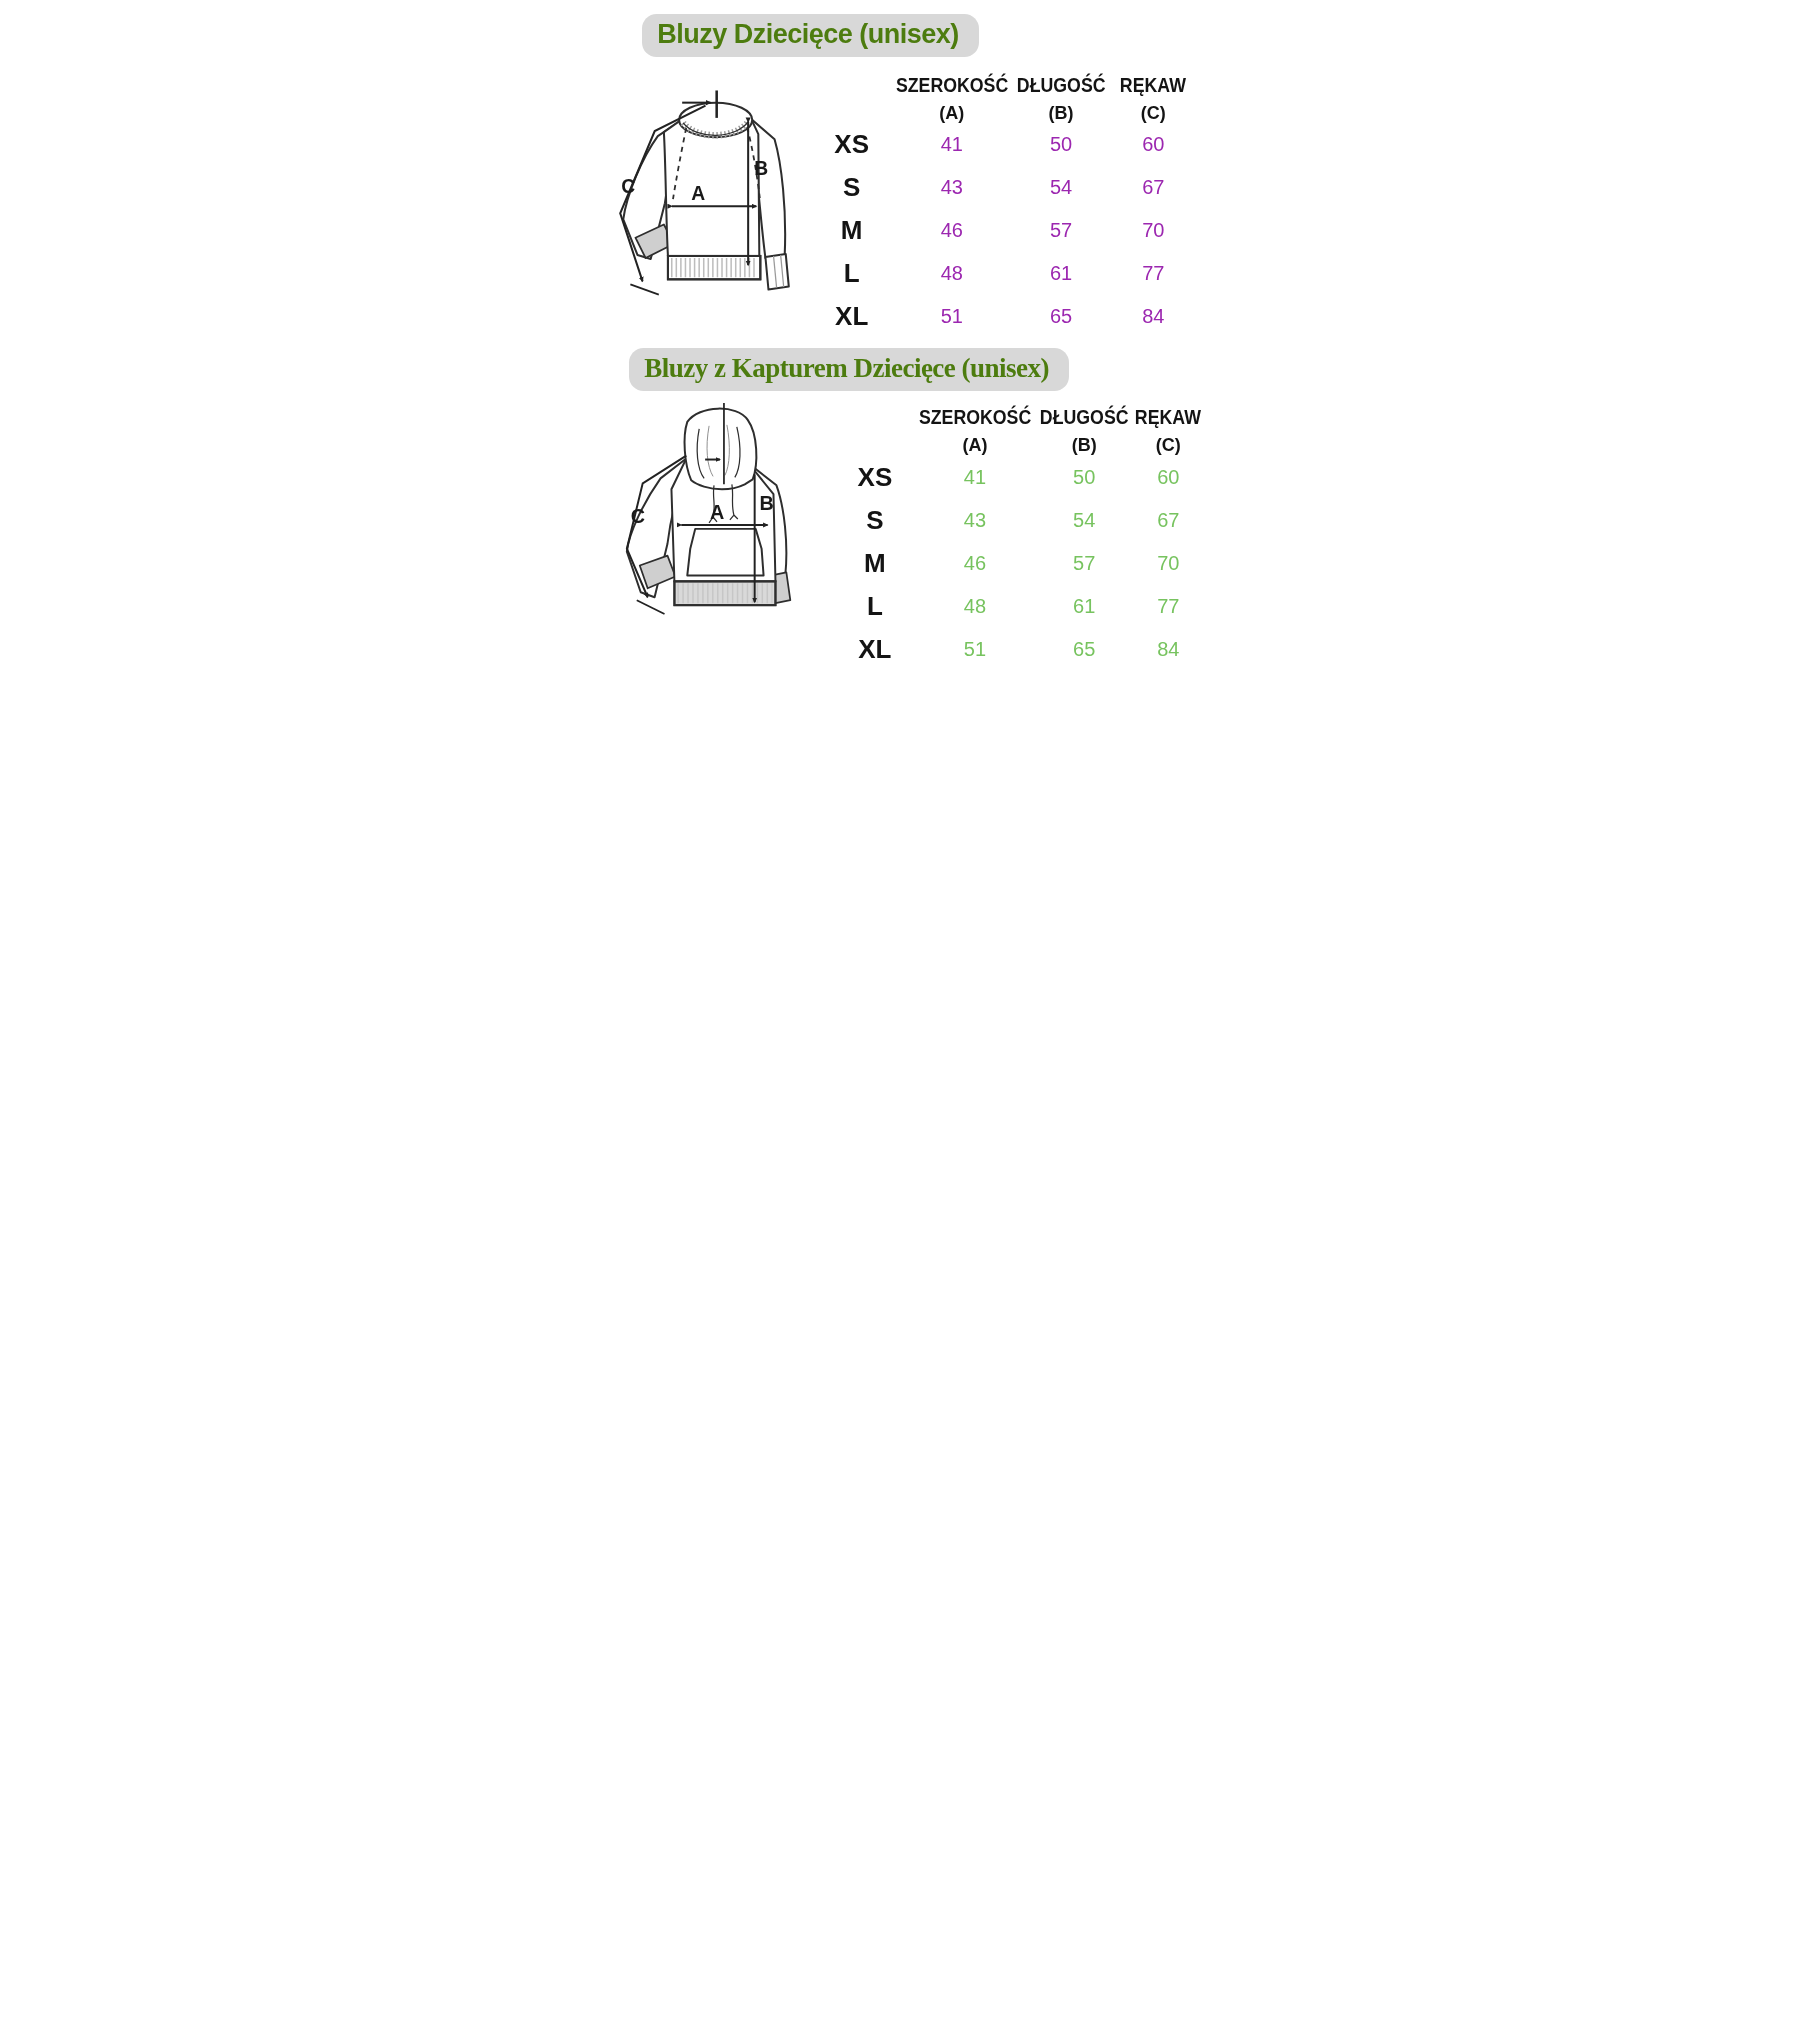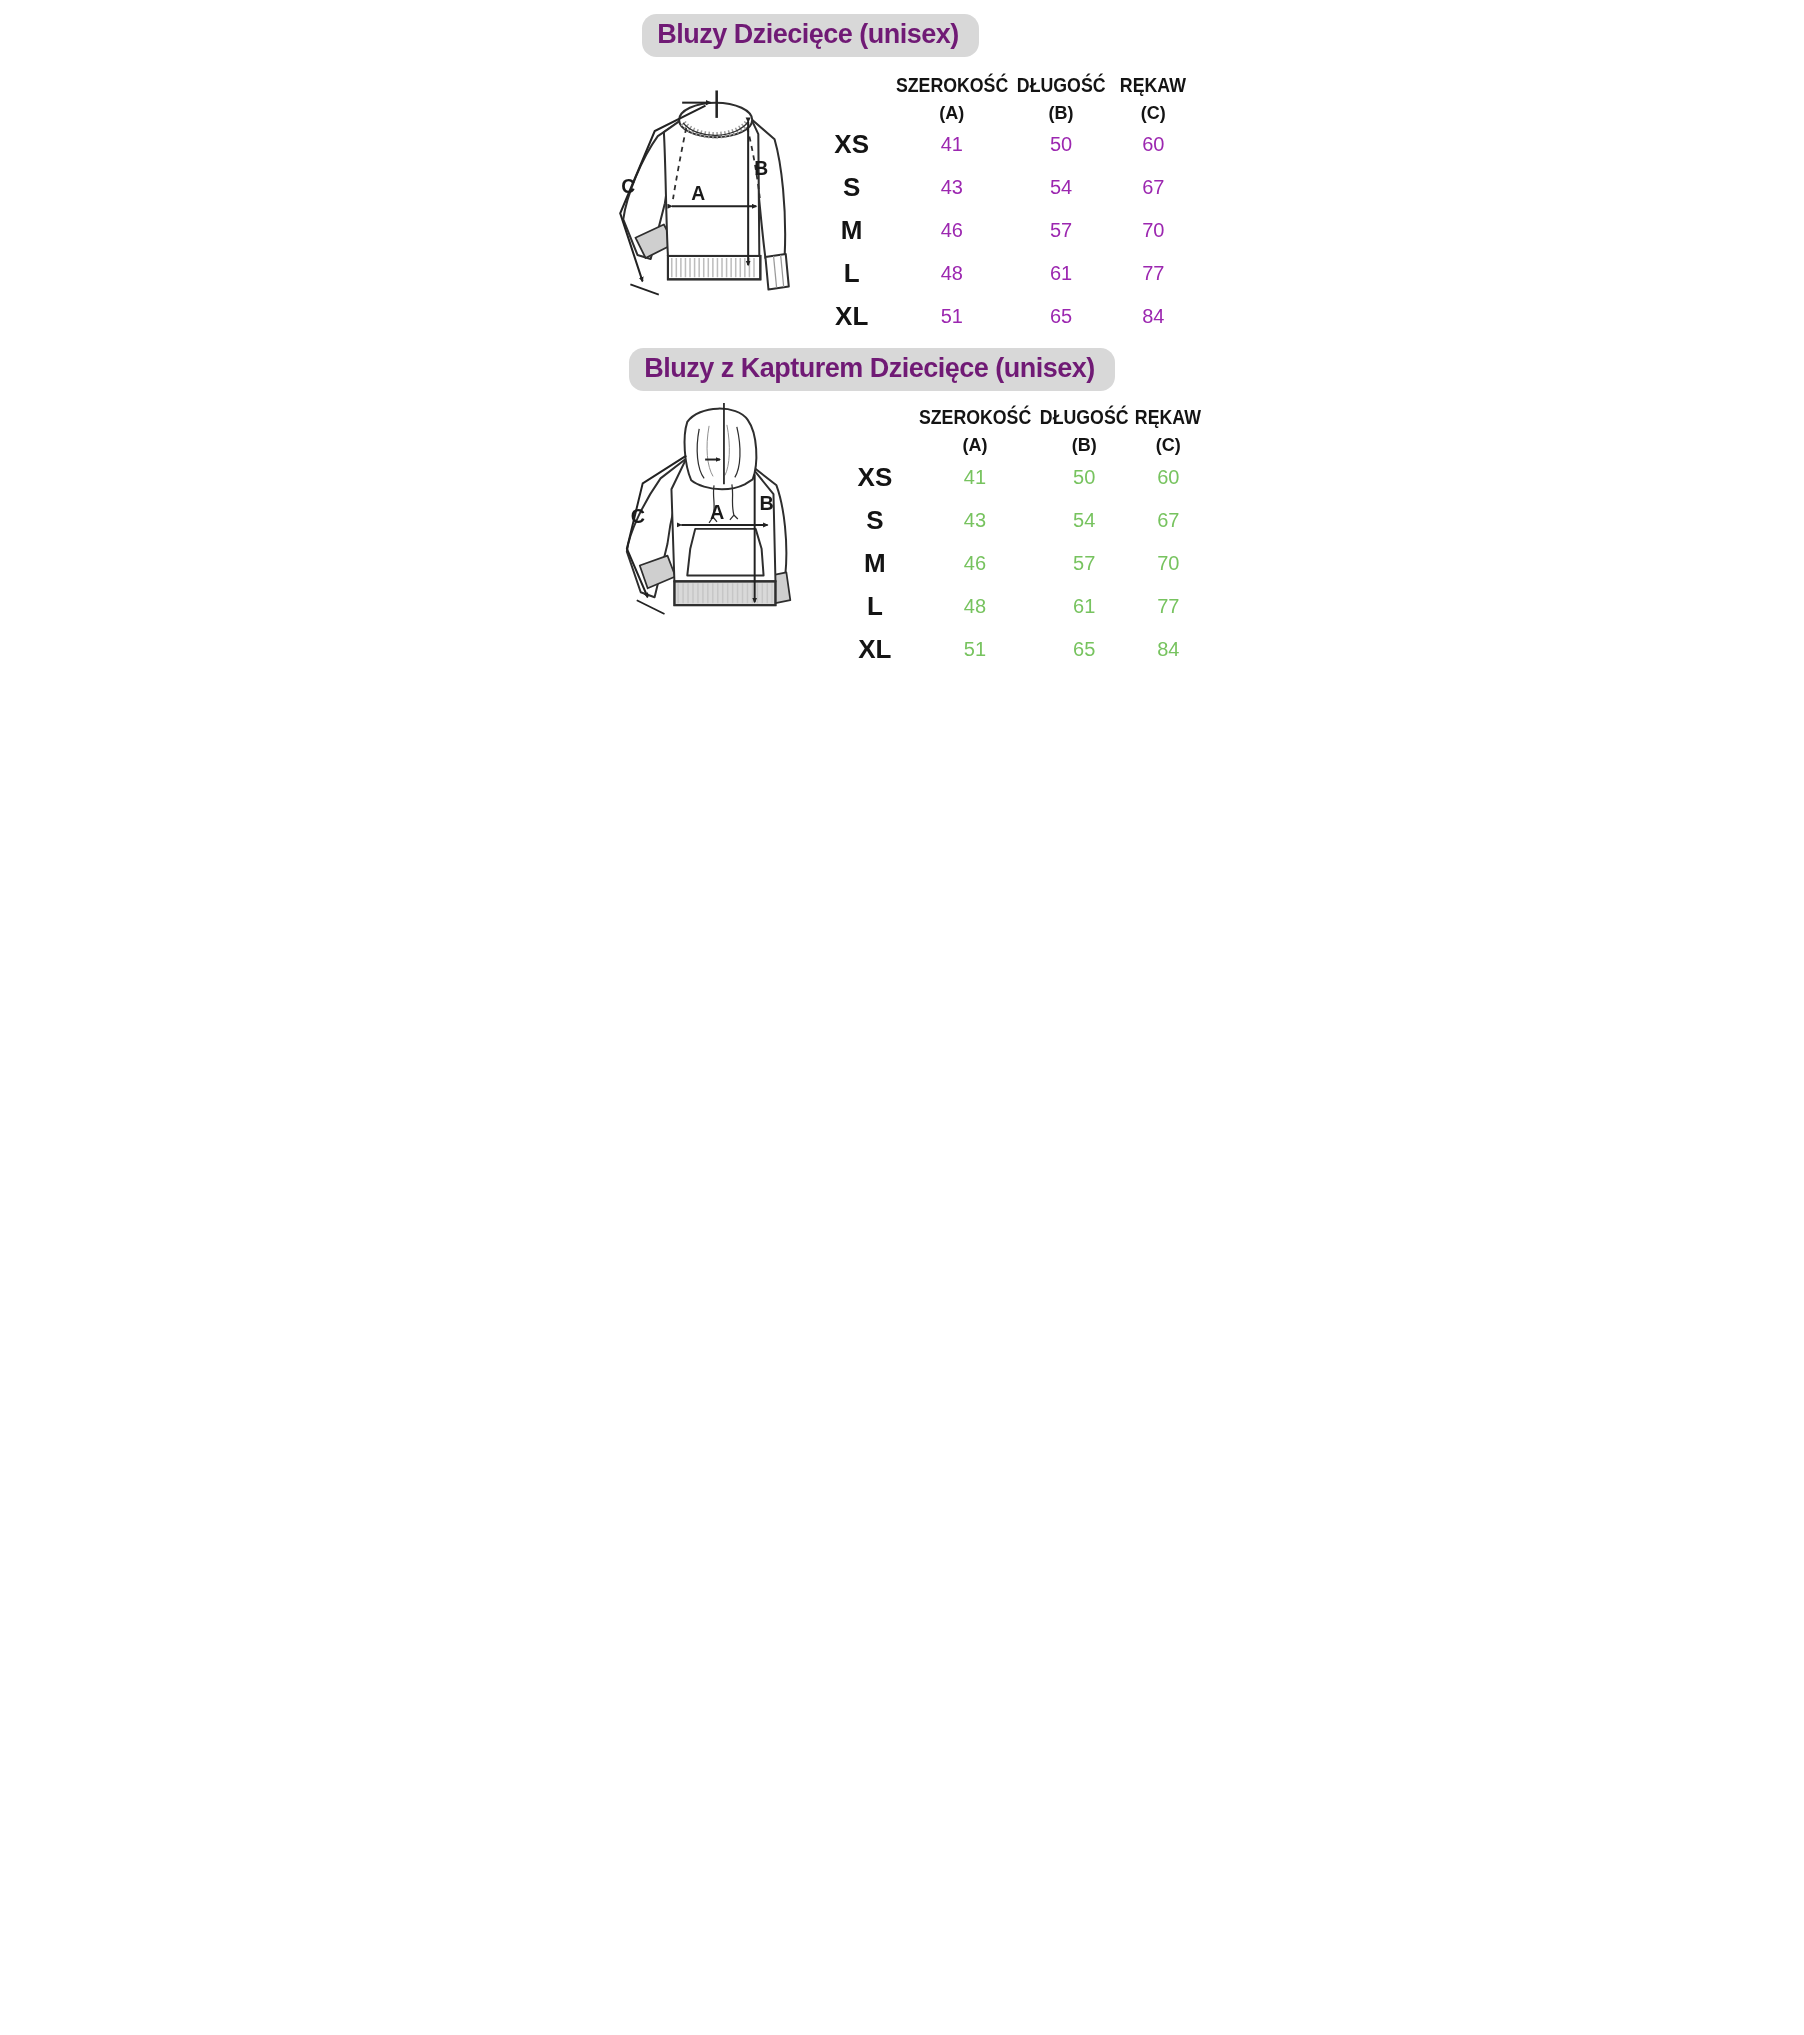--- a/index.html
+++ b/index.html
@@ -1,21 +1,21 @@
 <!DOCTYPE html>
 <html style="font-size:8.4px"><head>
 <meta charset="utf-8">
 <style>
   html,body{margin:0;padding:0;background:#fff;}
   body{font-family:"Liberation Sans","DejaVu Sans",sans-serif;color:#141414;}
   .canvas{position:relative;width:601px;height:679px;background:#fff;overflow:hidden;margin:0 auto;}
   .section{position:relative;}
   .title-pill{display:inline-block;background:#D8D8D8;border-radius:14.6px;padding:5.2px 20px 7.3px 15.7px;margin:13.6px 0 0 40px;}
-  .section2 .title-pill{margin-top:9.4px;margin-left:27px;}
-  .title-pill h1{margin:0;font-size:27px;font-weight:bold;letter-spacing:-0.5px;color:#701a75;white-space:nowrap;}
+  .section2 .title-pill{margin-top:9.4px;margin-left:27px;font-family:Liberation Serif, serif;}
+  .title-pill h1{margin:0;font-size:27px;font-weight:bold;letter-spacing:-0.5px;color:#4d7c0f;white-space:nowrap;}
   .content-row{display:flex;align-items:flex-start;}
   .diagram-box{flex:0 0 auto;}
   .section1 .diagram-box{width:207px;padding:29px 0 0 4.2px;}
   .section2 .diagram-box{width:224px;padding:8.4px 0 0 10.4px;}
   .size-table{flex:1 1 auto;display:grid;grid-template-columns:78px 1fr 1fr 1fr;align-items:center;}
   .section1 .size-table{margin:4.2px 5.2px 0 0;}
   .section2 .size-table{margin:2.1px 3.1px 0 0;}
   .col-head{text-align:center;font-weight:bold;line-height:1.15;padding-top:2.1px;margin-top:12px;}
   .col-head .lbl{font-size:19.3px;letter-spacing:0;display:inline-block;transform:scaleX(.92);}
   .col-head .sub{font-size:18px;display:block;margin-top:5.2px;}

